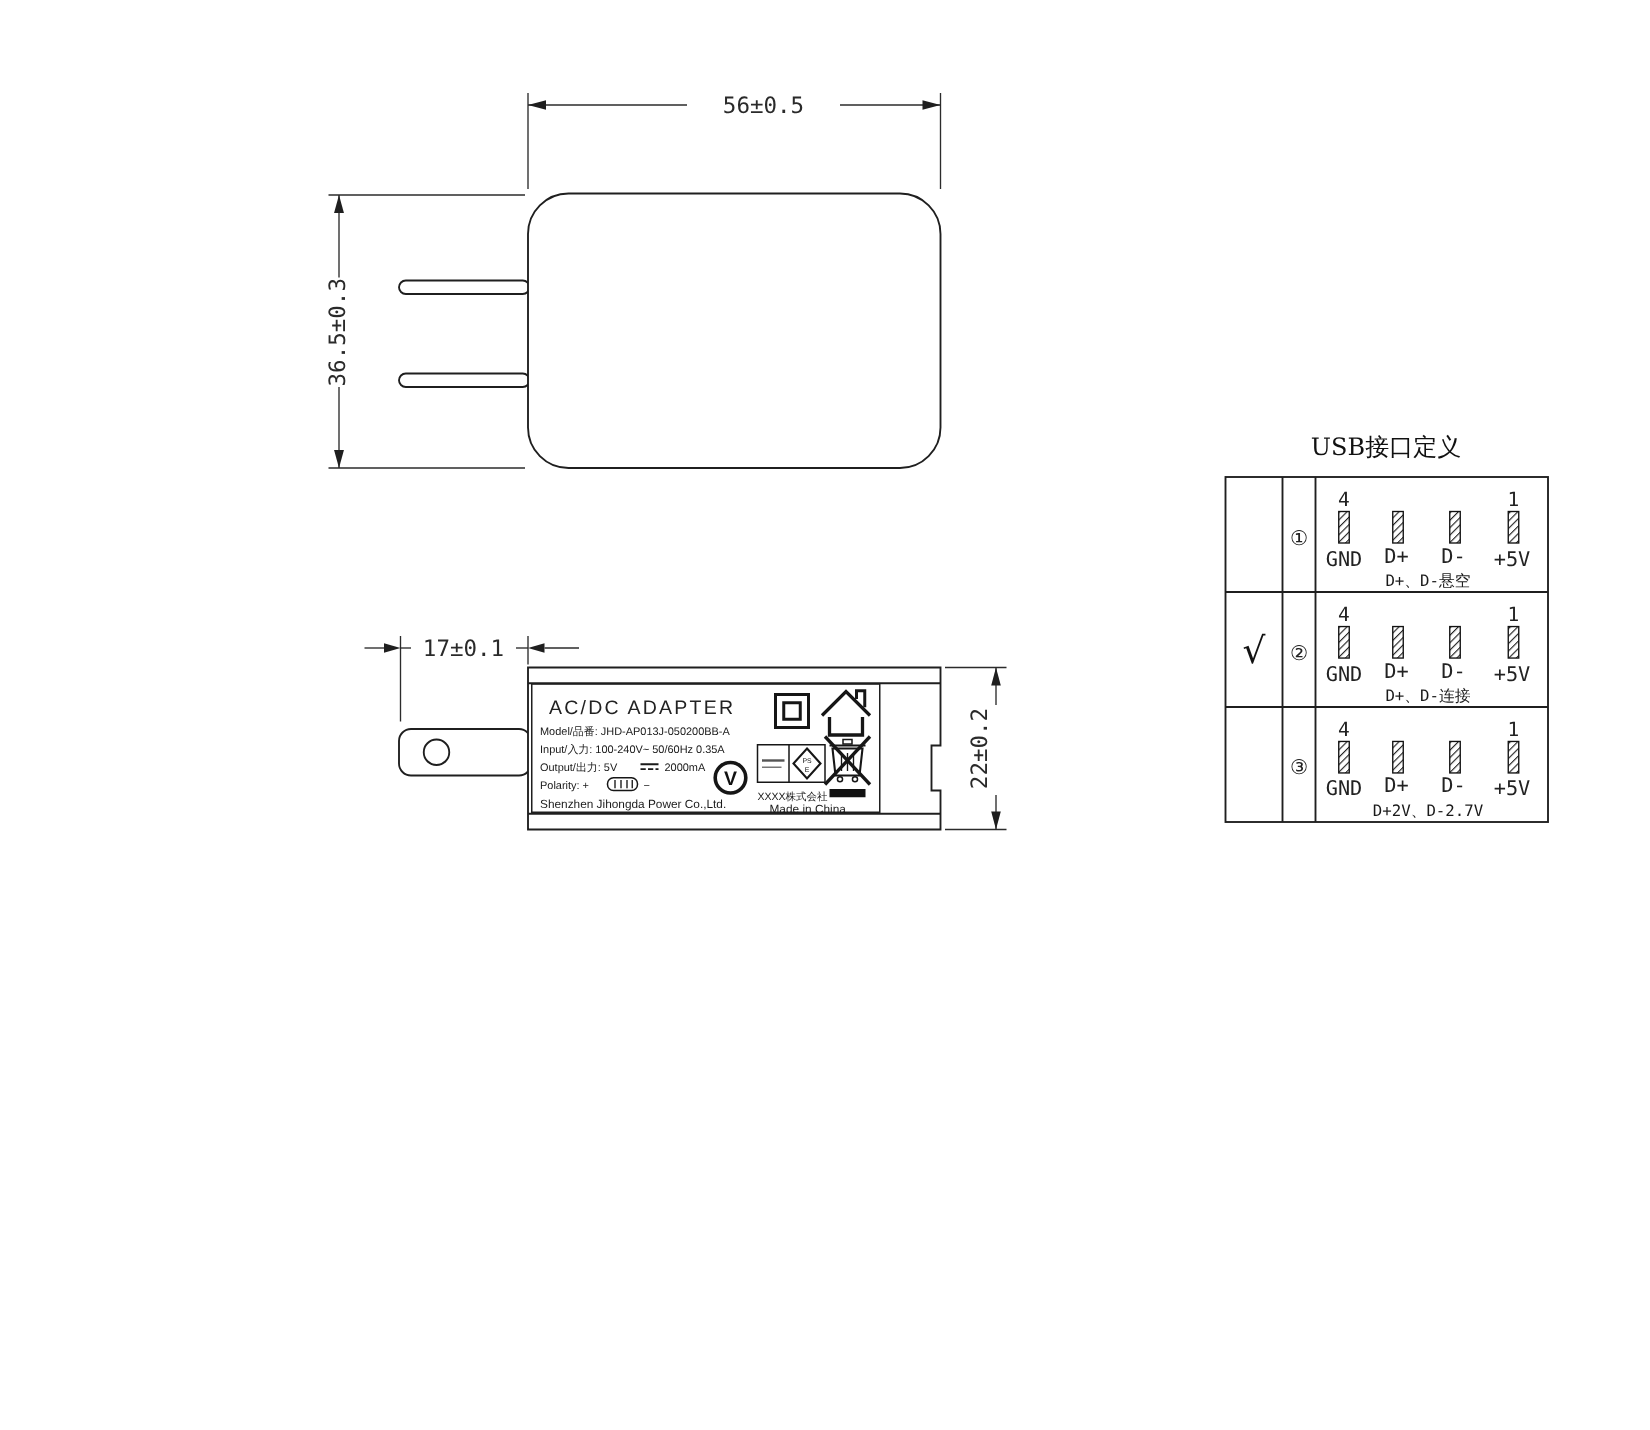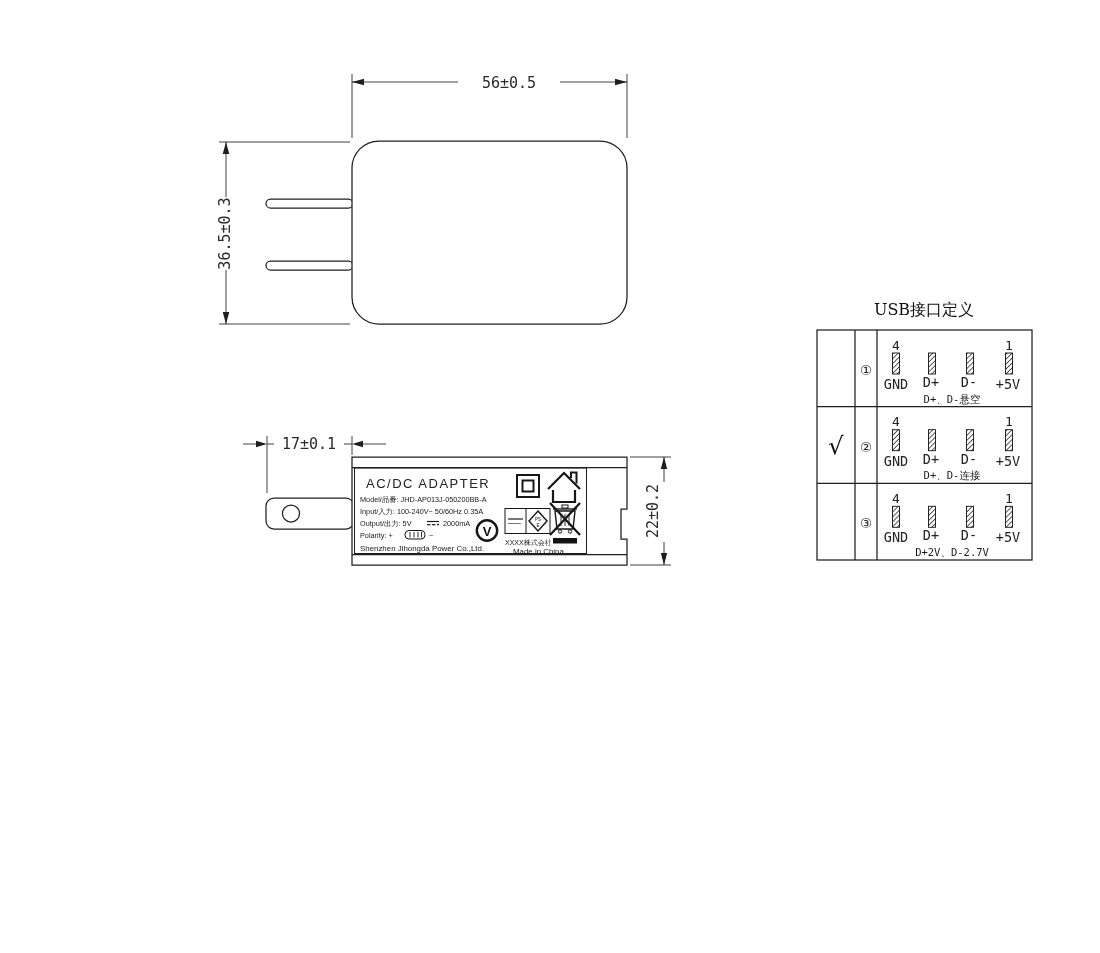--- a/index.html
+++ b/index.html
@@ -1,16 +1,16 @@
 <!DOCTYPE html>
 <html><head>
 <meta charset="utf-8">
 <style>
   html,body{margin:0;padding:0;background:#fff;}
-  #canvas{position:relative;width:1100px;height:675px;background:#fff;overflow:hidden;margin-top:12px;}
+  #canvas{position:relative;width:1100px;height:675px;background:#fff;overflow:hidden;}
   svg{display:block;}
   .oline{stroke:#1f1f1f;stroke-width:1.25;fill:none;}
   .ofill{stroke:#1f1f1f;stroke-width:1.25;fill:#fff;}
   .dimline{stroke:#2b2b2b;stroke-width:0.9;fill:none;}
   .arrow{fill:#1f1f1f;stroke:none;}
   .dimtext{font-family:"DejaVu Sans Mono",monospace;font-size:15px;fill:#2a2a2a;}
   .tbl-title{font-family:"DejaVu Serif",serif;font-size:16px;fill:#111;}
   .tbl-num{font-family:"DejaVu Sans",sans-serif;font-size:13.5px;fill:#222;}
   .tbl-check{font-family:"DejaVu Sans",sans-serif;font-size:24px;fill:#111;}
   .tbl-pin{font-family:"DejaVu Sans Mono",monospace;font-size:13px;fill:#222;}

